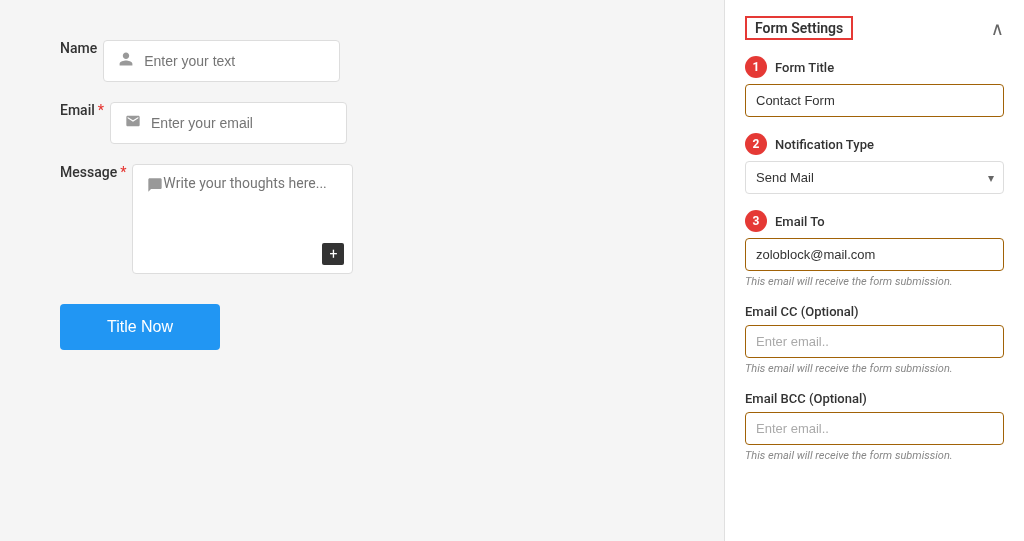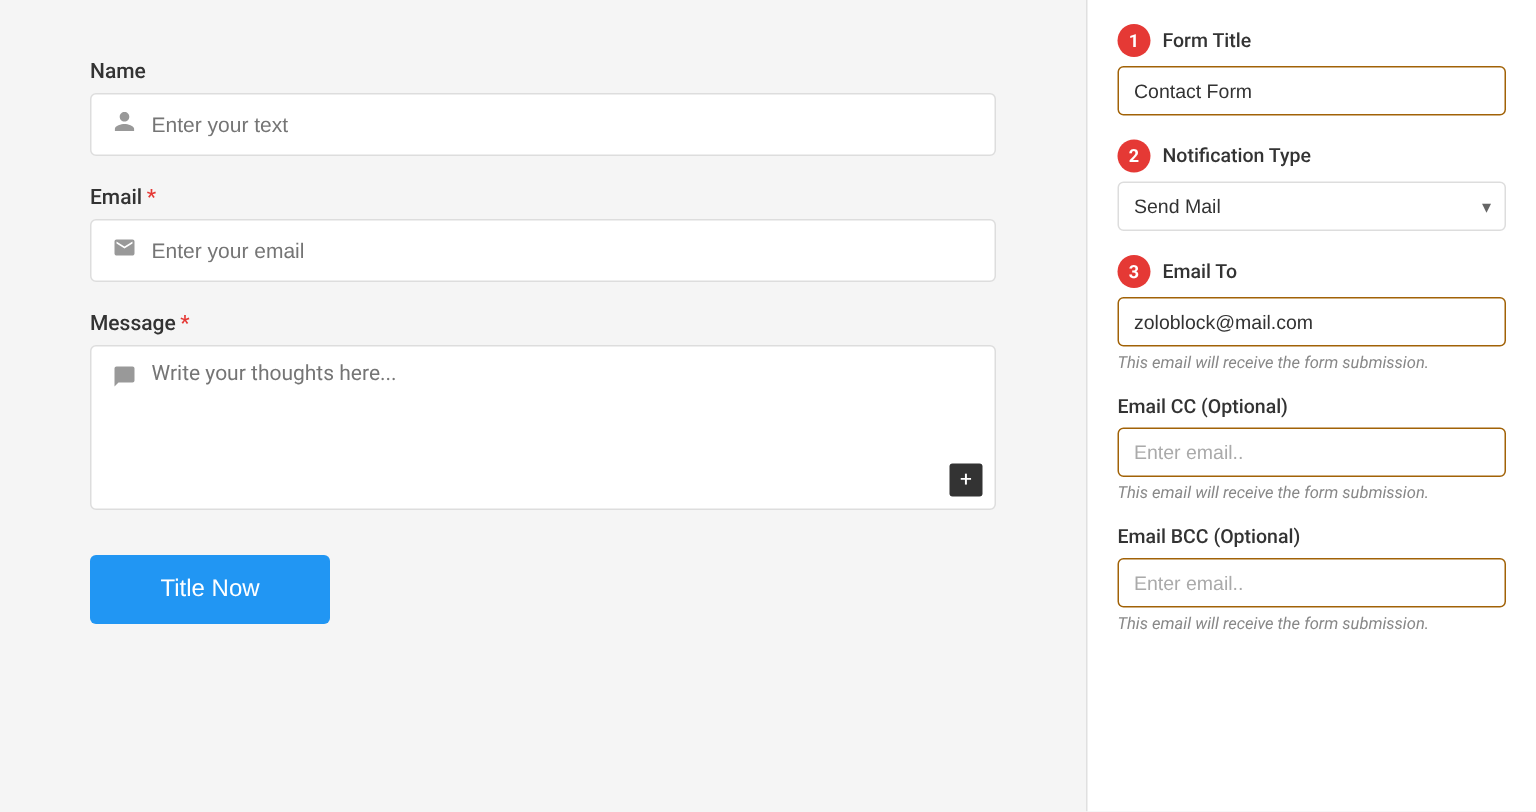--- a/index.html
+++ b/index.html
@@ -16,21 +16,20 @@
       flex: 1;
       background: #f5f5f5;
       padding: 40px 60px;
       display: flex;
       flex-direction: column;
       gap: 20px;
     }
 
     .field-group {
       display: flex;
-      flex-direction: column;
       gap: 6px;
     }
 
     .field-label {
       font-size: 14px;
       color: #333;
       font-weight: 500;
     }
 
     .field-label .required {
@@ -61,21 +60,20 @@
       font-size: 16px;
       flex-shrink: 0;
     }
 
     .textarea-wrapper {
       background: #fff;
       border: 1px solid #ddd;
       border-radius: 4px;
       padding: 10px 14px;
       display: flex;
-      gap: 10px;
       position: relative;
       min-height: 110px;
     }
 
     .textarea-wrapper textarea {
       border: none;
       outline: none;
       font-size: 14px;
       color: #999;
       flex: 1;
@@ -277,20 +275,24 @@
       <div class="resize-handle">+</div>
     </div>
   </div>
 
   <button class="submit-btn">Title Now</button>
 
 </div>
 
 <div class="right-panel">
 
+  <div class="panel-header">
+    <div class="panel-title">Form Settings</div>
+    <span class="collapse-icon">∧</span>
+  </div>
 
   <div class="section">
     <div class="section-label-row">
       <div class="step-badge">1</div>
       <span class="section-label">Form Title</span>
     </div>
     <input type="text" class="text-input" value="Contact Form" style="">
   </div>
 
   <div class="section">

